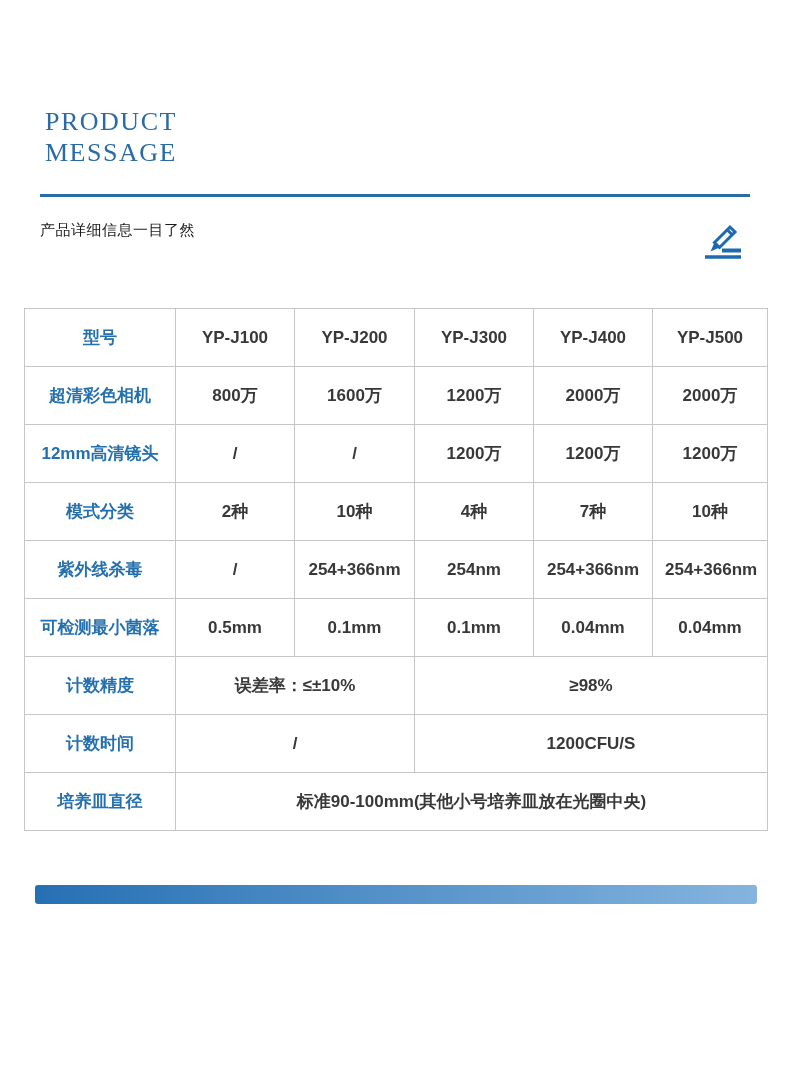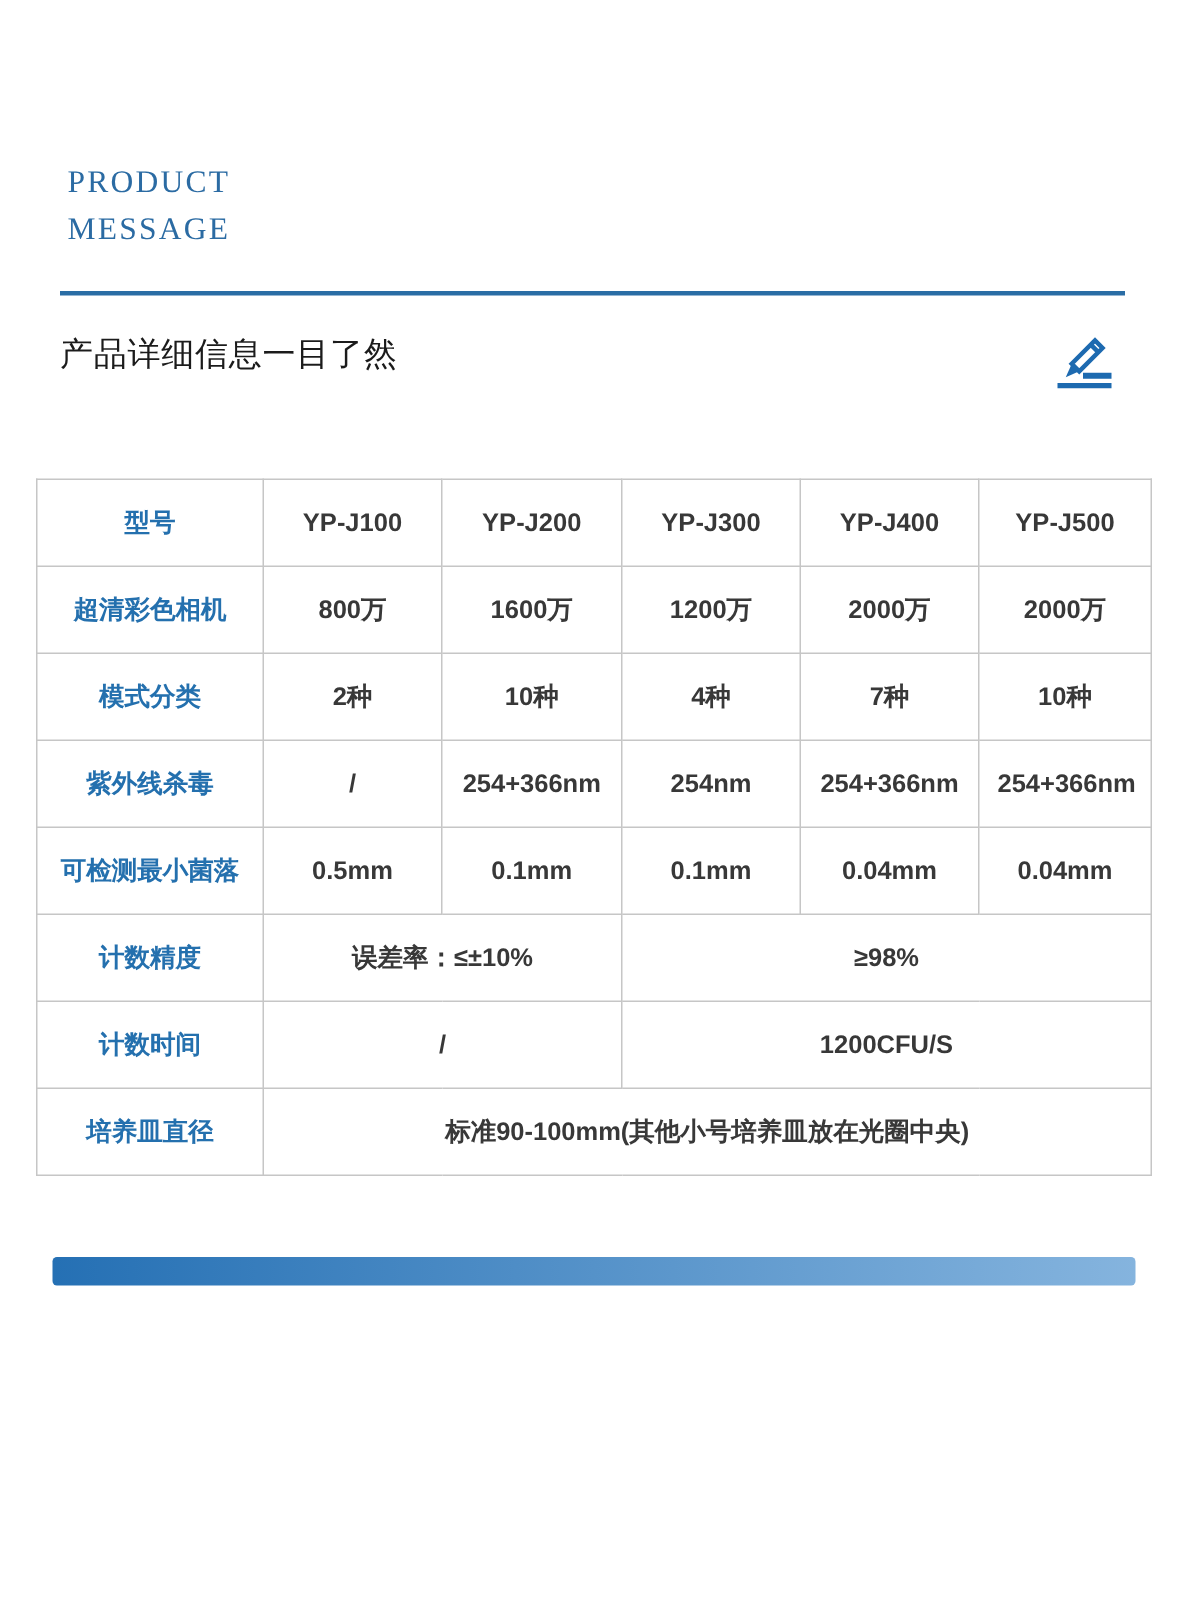--- a/index.html
+++ b/index.html
@@ -8,21 +8,21 @@
     width: 790px; height: 1069px;
     font-family: "Liberation Sans", sans-serif;
     overflow: hidden; position: relative;
   }
   .page { width: 790px; height: 1069px; position: relative; }
 
   
   .eyebrow {
     margin: 106px 0 12px 45px;
     font-family: "Liberation Serif", serif;
-    font-size: 21px; line-height: 31px;
+    font-size: 26px; line-height: 31px;
     letter-spacing: 1.5px;
     color: var(--eyebrow-blue, #2b6ba3);
   }
 
   
   .title {
     margin: 12px 0 0 42px;
     font-size: 62px; font-weight: bold;
     letter-spacing: 4px; line-height: 1.12;
     background: linear-gradient(135deg, var(--title-grad-start, #539bd8) 10%, var(--title-grad-end, #0f55a4) 90%);
@@ -33,21 +33,21 @@
 
   .rule {
     margin: 26px 40px 0 40px;
     height: 3px;
     background: var(--accent-blue, #2a6da5);
   }
 
   .subtitle {
     margin: 24px 0 0 40px;
     font-family: "Liberation Serif", serif;
-    font-size: 22px; color: #1b1b1b;
+    font-size: 15px; color: #1b1b1b;
     letter-spacing: 0.5px;
   }
 
   
   .pencil { position: absolute; top: 106px; right: 42px; width: 48px; height: 50px; }
 
   
   table.spec {
     margin: 68px 0 0 24px;
     width: 743px;
@@ -123,20 +123,28 @@
         </tr>
         <tr>
           <th>超清彩色相机</th>
           <td>800万</td>
           <td>1600万</td>
           <td>1200万</td>
           <td>2000万</td>
           <td>2000万</td>
         </tr>
         <tr>
+          <th>12mm高清镜头</th>
+          <td>/</td>
+          <td>/</td>
+          <td>1200万</td>
+          <td>1200万</td>
+          <td>1200万</td>
+        </tr>
+        <tr>
           <th>模式分类</th>
           <td>2种</td>
           <td>10种</td>
           <td>4种</td>
           <td>7种</td>
           <td>10种</td>
         </tr>
         <tr>
           <th>紫外线杀毒</th>
           <td>/</td>

